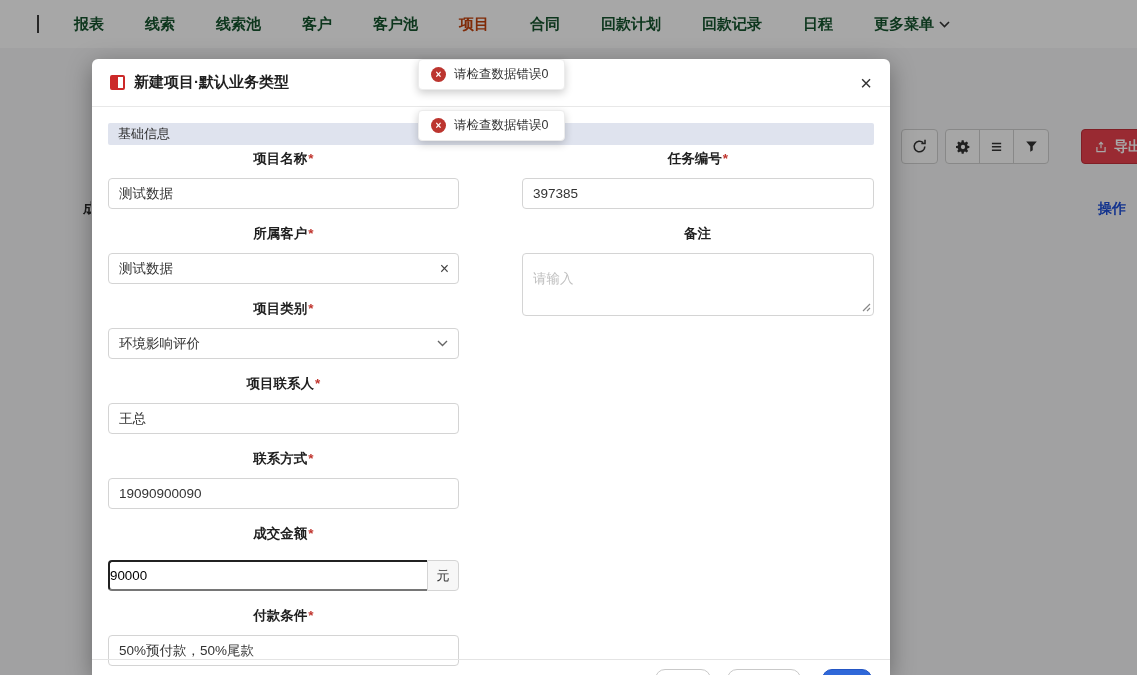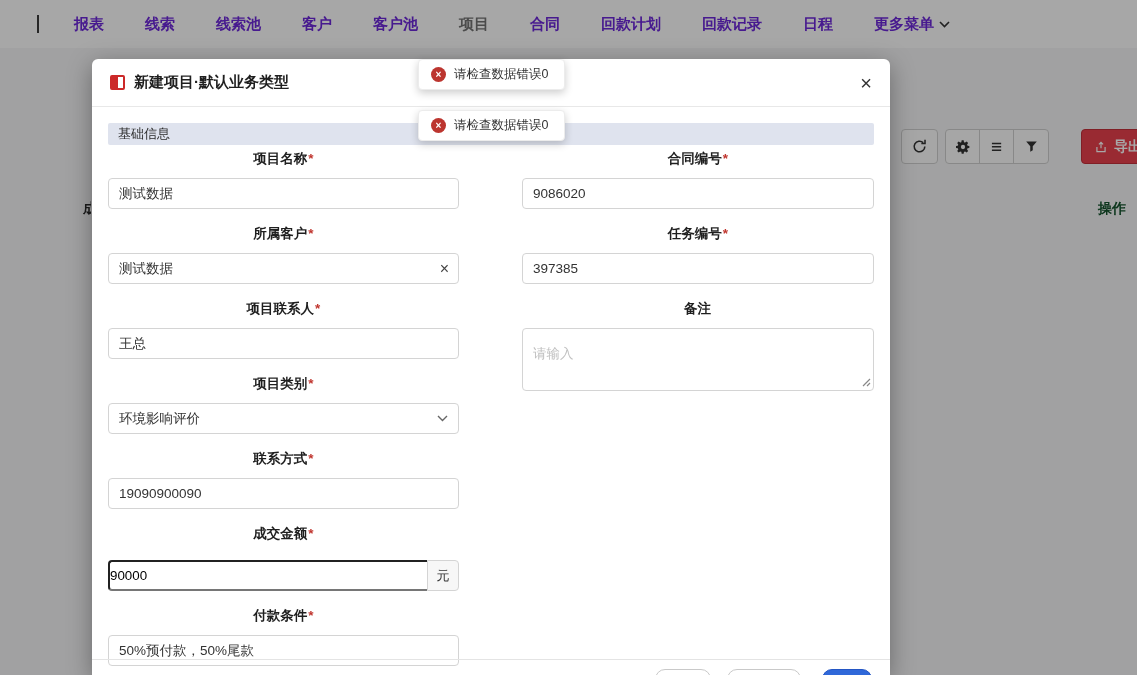--- a/index.html
+++ b/index.html
@@ -7,39 +7,39 @@
   body {
     position:relative; overflow:hidden; background:#fdfdfd;
     font-family:"Liberation Sans","DejaVu Sans",sans-serif; color:#262626;
   }
 
   
   .topnav { position:absolute; top:0; left:0; width:100%; height:48px; background:#fdfdfd;
             display:flex; align-items:center; }
   .logo-tick { position:absolute; left:37px; top:15px; width:2px; height:18px; background:#3a3a3a; }
   .nav-items { display:flex; align-items:center; gap:41px; padding-left:74px; }
-  .nav-item { font-size:15px; font-weight:700; color:#6d28d9; cursor:pointer; white-space:nowrap; }
-  .nav-item.active { color:#737373; }
+  .nav-item { font-size:15px; font-weight:700; color:#14532d; cursor:pointer; white-space:nowrap; }
+  .nav-item.active { color:#c2410c; }
   .nav-more { display:flex; align-items:center; gap:5px; }
 
   .content-bg { position:absolute; top:48px; left:0; width:100%; height:627px; background:#f4f5f6; }
 
   .toolbar-btn { position:absolute; top:81px; height:35px; background:#fcfcfc; border:1px solid #cfcfcf;
                  border-radius:4px; display:flex; align-items:center; justify-content:center; }
   .btn-refresh { left:901px; width:37px; }
   .btn-group { position:absolute; top:81px; left:945px; height:35px; display:flex; background:#fcfcfc;
                border:1px solid #cfcfcf; border-radius:4px; }
   .btn-group .grp-btn { width:34px; display:flex; align-items:center; justify-content:center; border-right:1px solid #cfcfcf; }
   .btn-group .grp-btn:last-child { border-right:none; }
   .hamburger-glyph { font-size:19px; font-weight:700; color:#333; line-height:1; }
   .export-group { position:absolute; top:81px; left:1081px; width:120px; height:35px; background:#e8414d;
                   border:1px solid #c22f3a; border-radius:4px; display:flex; align-items:center; color:#fff; }
   .export-main { display:flex; align-items:center; gap:6px; padding:0 12px; font-size:14px; font-weight:700; }
 
-  .bg-col-op { position:absolute; top:152px; left:1098px; font-size:14px; font-weight:700; color:#14532d; }
+  .bg-col-op { position:absolute; top:152px; left:1098px; font-size:14px; font-weight:700; color:#1d4ed8; }
   .bg-col-partial { position:absolute; top:152px; left:83px; width:8px; overflow:hidden; font-size:14px; font-weight:700; color:#2b2b2b; }
 
   
   .overlay { position:absolute; inset:0; background:rgba(0,0,0,0.34); z-index:5; }
 
   
   .modal { position:absolute; left:92px; top:59px; width:798px; height:616px; background:#fff;
            border-radius:6px 6px 0 0; box-shadow:0 6px 24px rgba(0,0,0,0.35); z-index:10; overflow:hidden; }
   .modal-header { height:48px; display:flex; align-items:center; padding:0 18px; border-bottom:1px solid #e8e8e8; }
   .modal-icon { width:15px; height:15px; border:2px solid #cc2929; border-radius:2px; position:relative; margin-right:9px; flex:0 0 auto; }
@@ -192,39 +192,39 @@
 
         <div class="field">
           <label><span>所属客户</span><span class="req">*</span></label>
           <div class="ctl">
             <input value="测试数据" style="">
             <span class="clear-x">×</span>
           </div>
         </div>
 
         <div class="field">
-          <label><span>项目联系人</span><span class="req">*</span></label>
-          <div class="ctl"><input value="王总" style=""></div>
-        </div>
-
-        <div class="field">
           <label><span>项目类别</span><span class="req">*</span></label>
           <div class="ctl">
             <div class="select-box">
               <span class="sel-text">环境影响评价</span>
               <span>
                 <svg width="11" height="7" viewBox="0 0 11 7">
                     <polyline points="1,1 5.5,5.5 10,1" fill="none" stroke="#666" stroke-width="1.4"></polyline>
                   </svg>
               </span>
             </div>
           </div>
         </div>
 
         <div class="field">
+          <label><span>项目联系人</span><span class="req">*</span></label>
+          <div class="ctl"><input value="王总" style=""></div>
+        </div>
+
+        <div class="field">
           <label><span>联系方式</span><span class="req">*</span></label>
           <div class="ctl"><input value="19090900090" style=""></div>
         </div>
 
         <div class="field">
           <label><span>成交金额</span><span class="req">*</span></label>
           <div class="input-group">
             <input value="90000" style="">
             <span class="addon">元</span>
           </div>
@@ -232,24 +232,20 @@
 
         <div class="field">
           <label><span>付款条件</span><span class="req">*</span></label>
           <div class="ctl"><input value="50%预付款，50%尾款" style=""></div>
         </div>
 
       </div>
 
       <div class="col-right">
 
-        <div class="field">
-          <label><span>合同编号</span><span class="req">*</span></label>
-          <div class="ctl"><input value="9086020" style=""></div>
-        </div>
 
         <div class="field">
           <label><span>任务编号</span><span class="req">*</span></label>
           <div class="ctl"><input value="397385" style=""></div>
         </div>
 
         <div class="field">
           <label><span>备注</span><span class="req"></span></label>
           <div class="ctl">
             <textarea placeholder="请输入" style=""></textarea>

